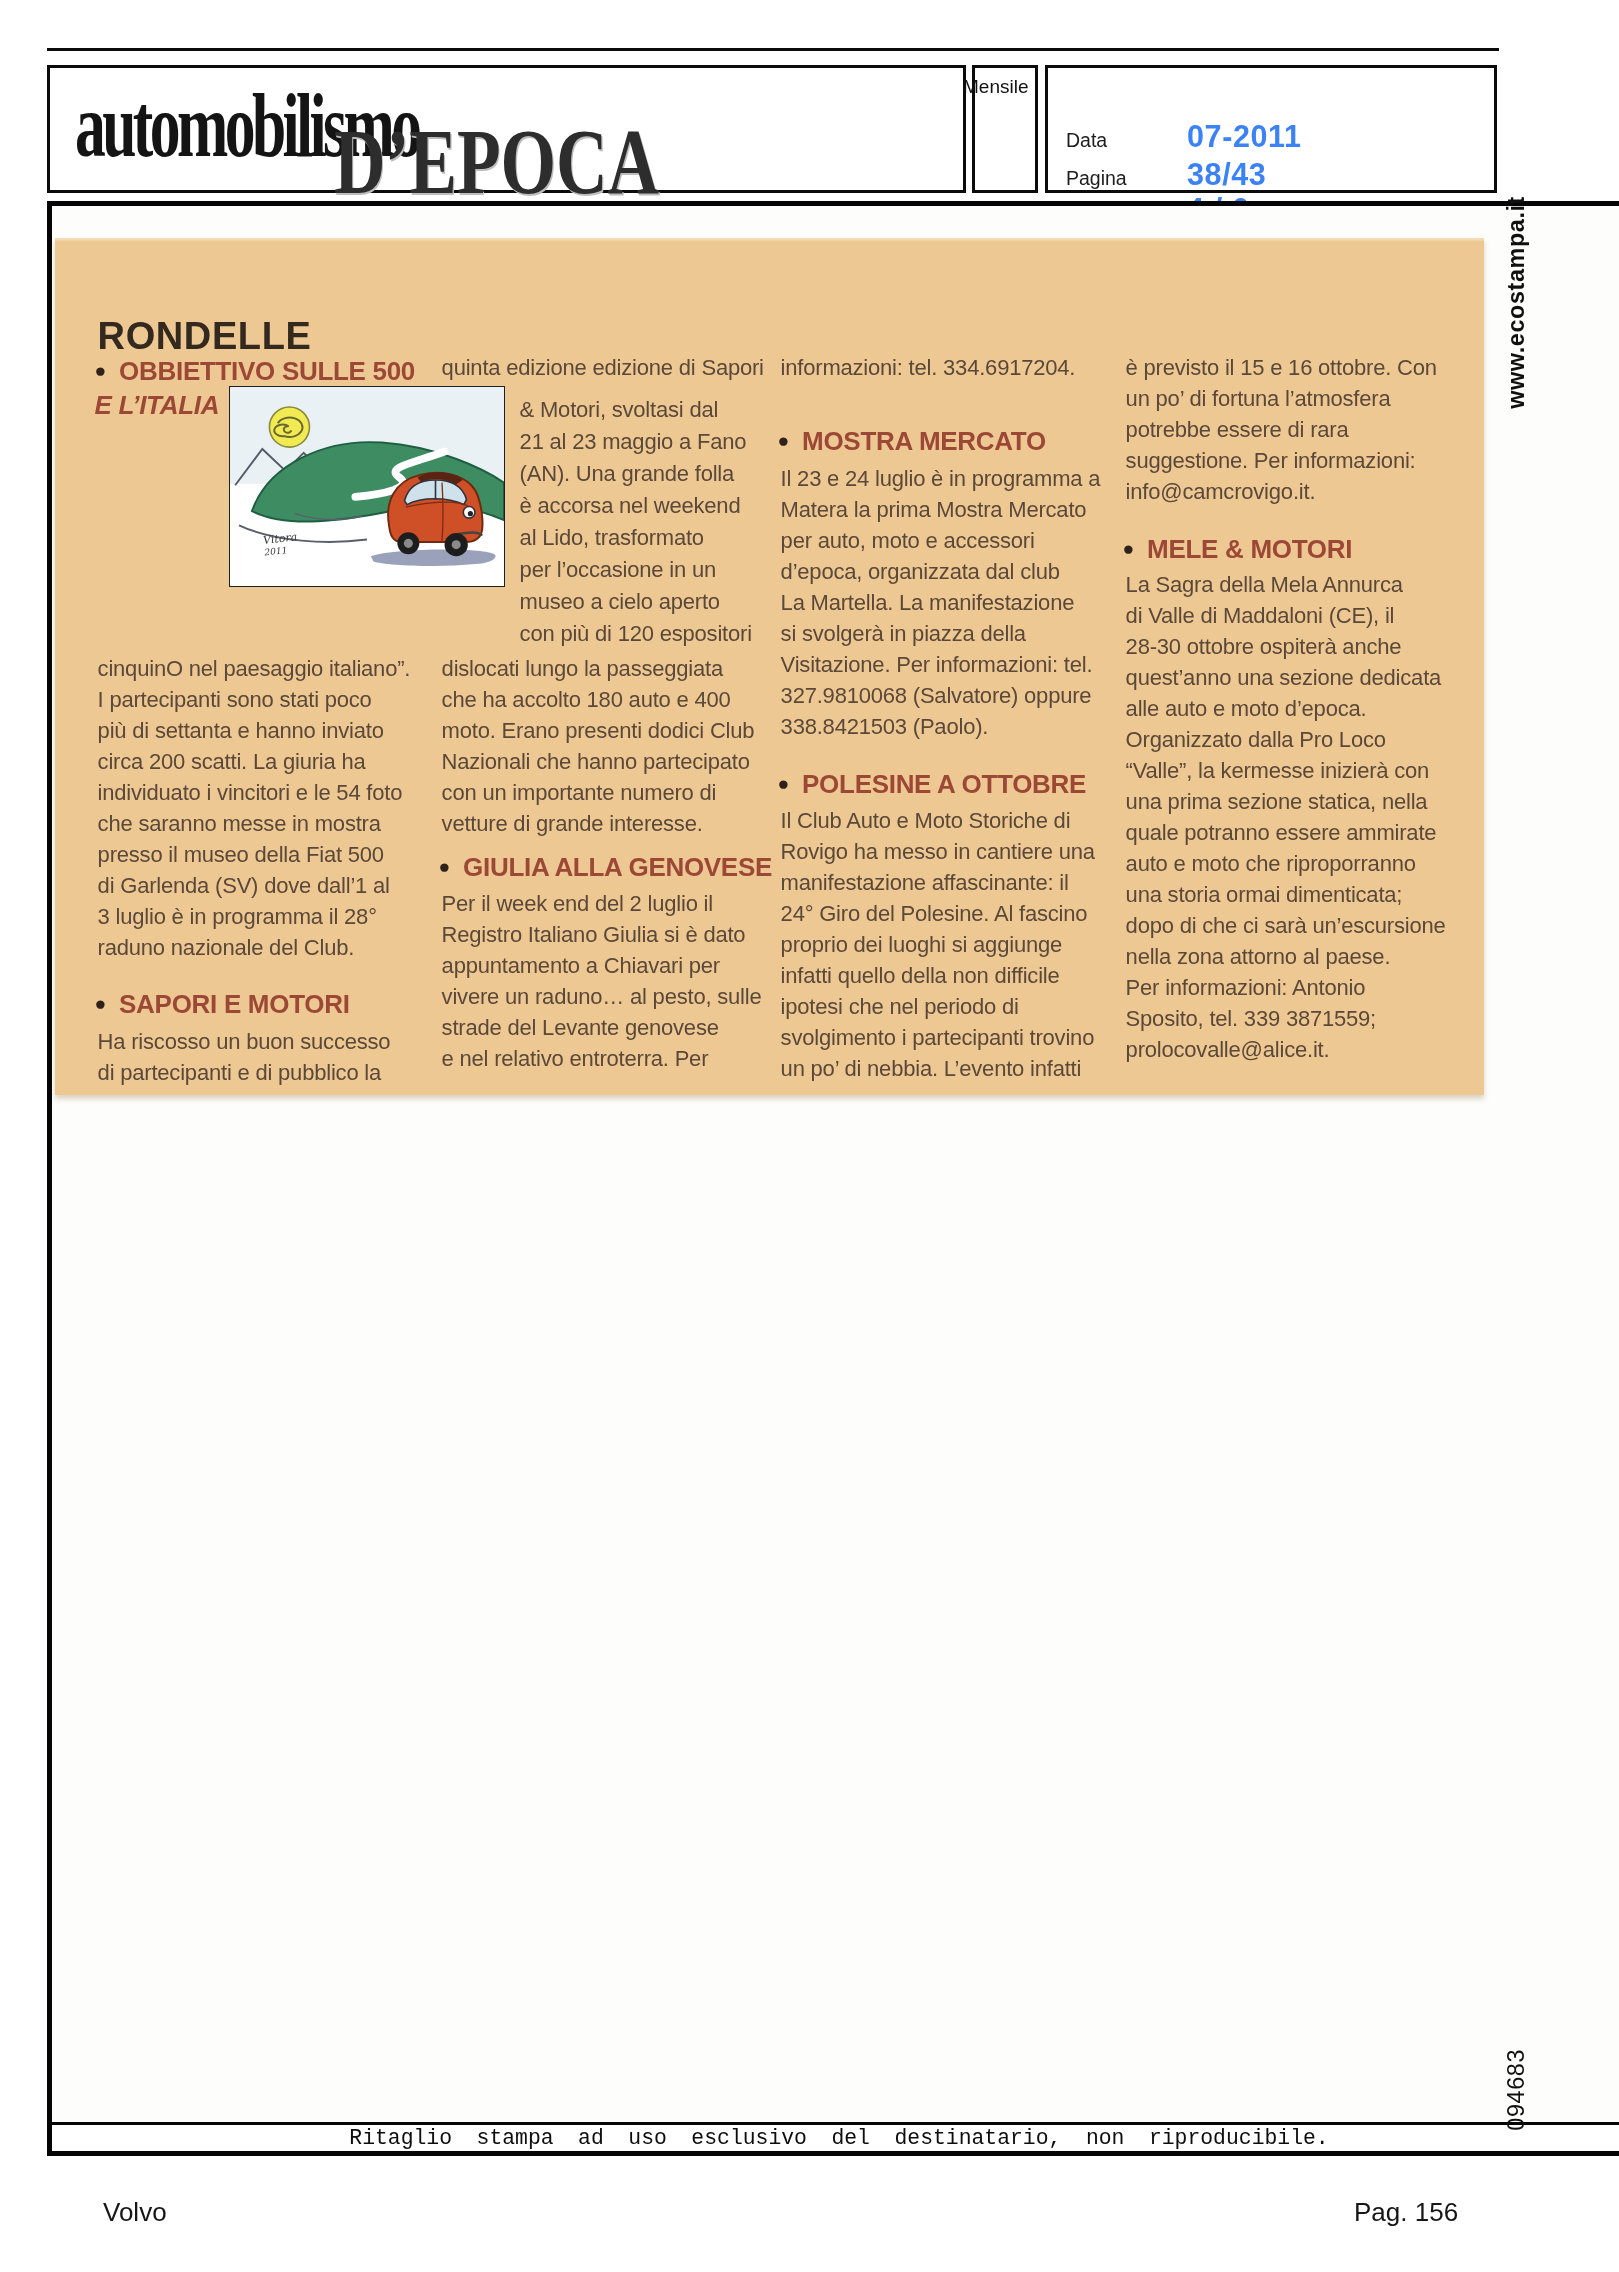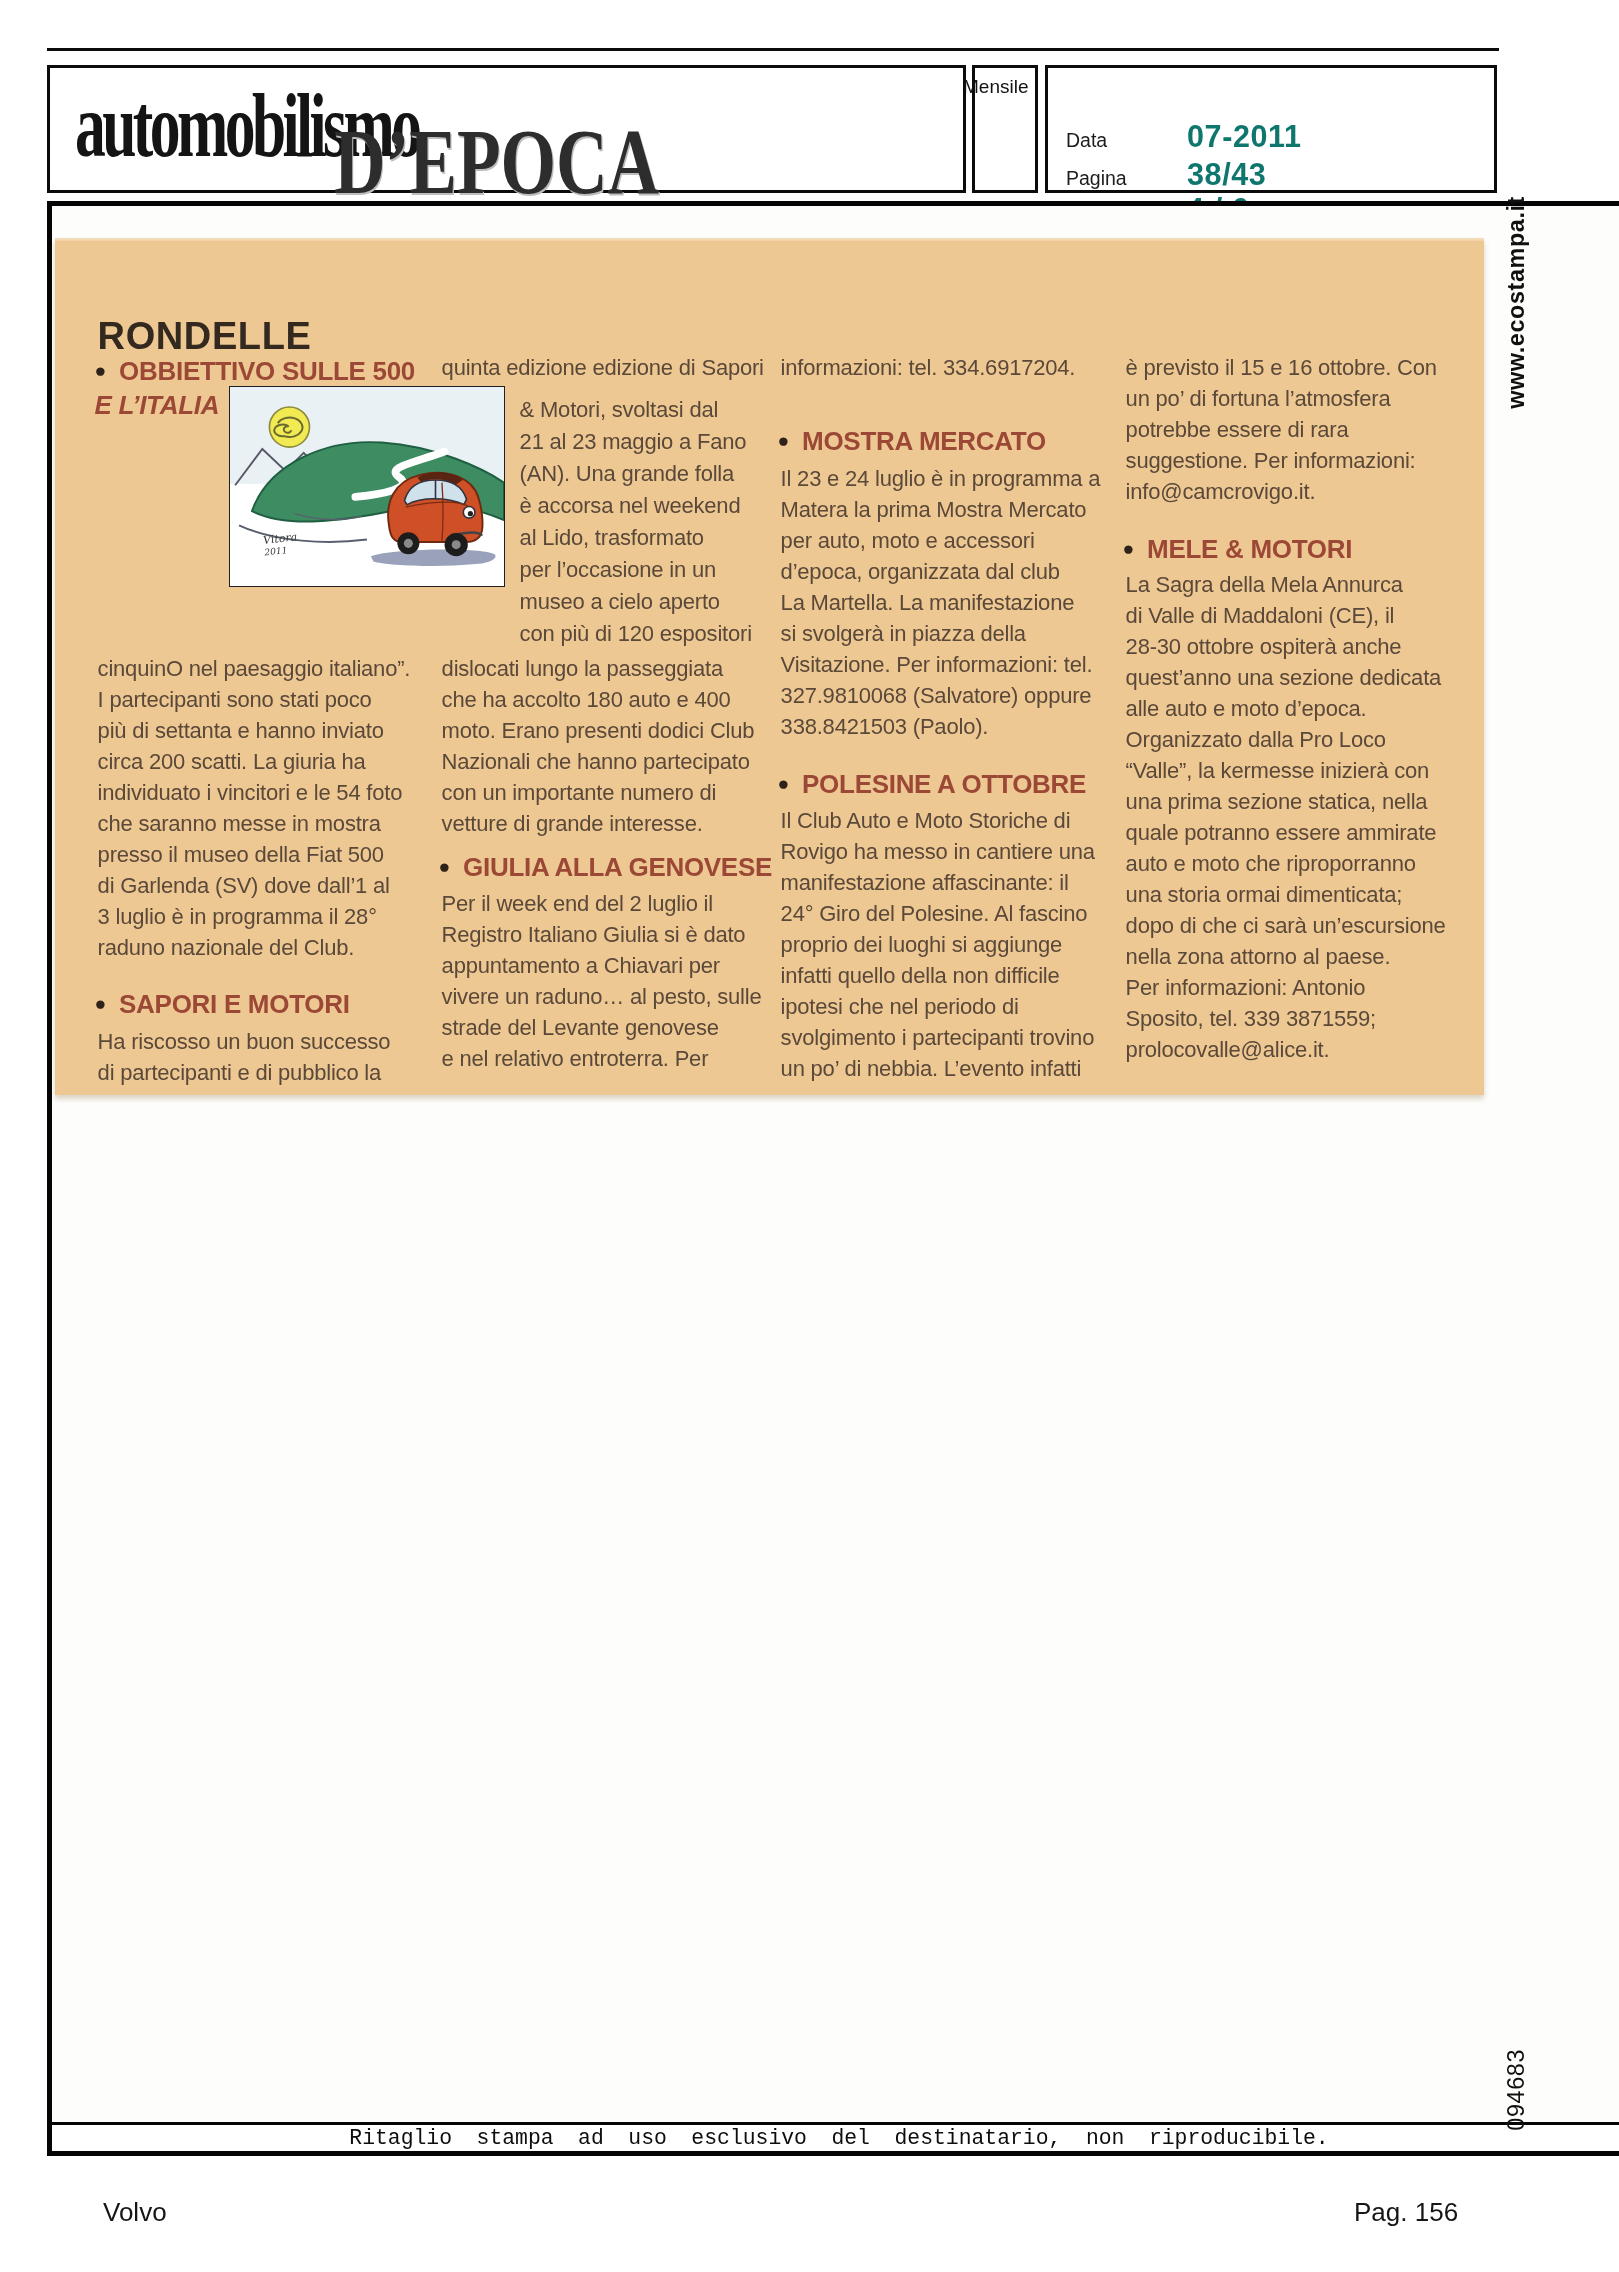--- a/index.html
+++ b/index.html
@@ -14,21 +14,21 @@
   .freq-box{left:972px;width:66px;}
   .data-box{left:1045px;width:452px;}
   .logo1{position:absolute;left:25px;top:5.2px;font-family:"Liberation Serif",serif;font-weight:bold;
          font-size:77px;letter-spacing:-4.5px;color:#141414;transform:scaleX(.80) scaleY(1.18);transform-origin:left top;}
   .logo2{position:absolute;left:284px;top:40px;font-family:"Liberation Serif",serif;font-weight:bold;
          font-size:83px;letter-spacing:0px;color:#2d2d2d;transform:scaleX(.86) scaleY(1.12);transform-origin:left top;
          text-shadow:1.3px 1.3px 0 #bdbdbd;}
   .freq{position:absolute;right:6.5px;top:7.8px;font-size:19px;color:#111;}
   .drow{position:absolute;left:18px;display:flex;align-items:baseline;}
   .dlabel{width:121px;font-size:19.5px;color:#1d1d1d;margin-top:43px;}
-  .dvalue{font-size:30.5px;font-weight:bold;color:#0f766e;letter-spacing:0.6px;}
+  .dvalue{font-size:30.5px;font-weight:bold;color:#3b82f6;letter-spacing:0.6px;}
 
   
   .frame{position:absolute;left:47px;top:201px;width:1584px;height:1955px;border:5.2px solid #050505;
          box-sizing:border-box;background:#fdfdfb;}
   .strip{position:absolute;left:0;right:0;bottom:0;height:26px;border-top:3.2px solid #050505;
          display:flex;align-items:center;justify-content:center;background:#fff;}
   .strip span{font-family:"Liberation Mono",monospace;font-size:21.4px;color:#0d0d0d;word-spacing:11.7px;}
 
   
   .clip{position:absolute;left:2.6px;top:32px;width:1429px;height:857px;background:#eec893;

